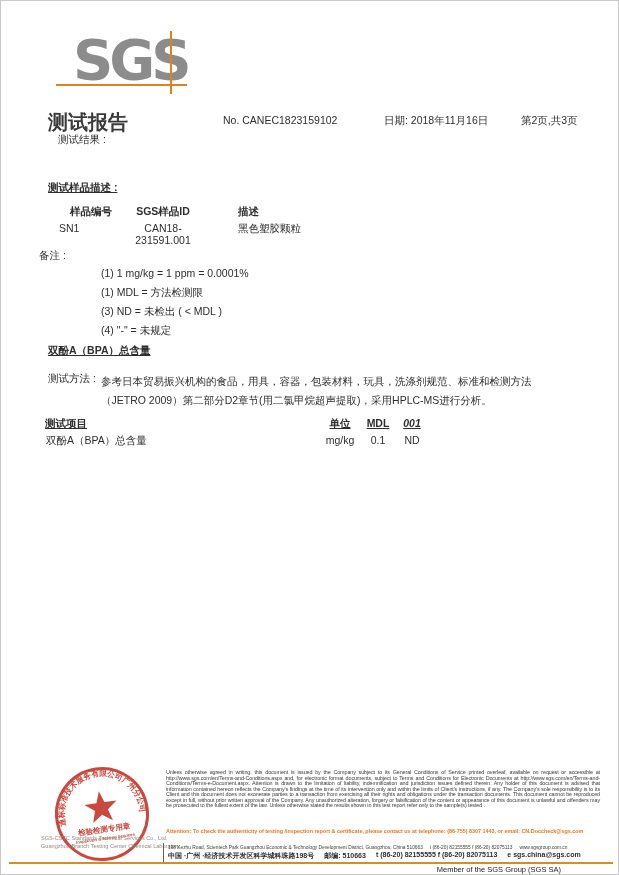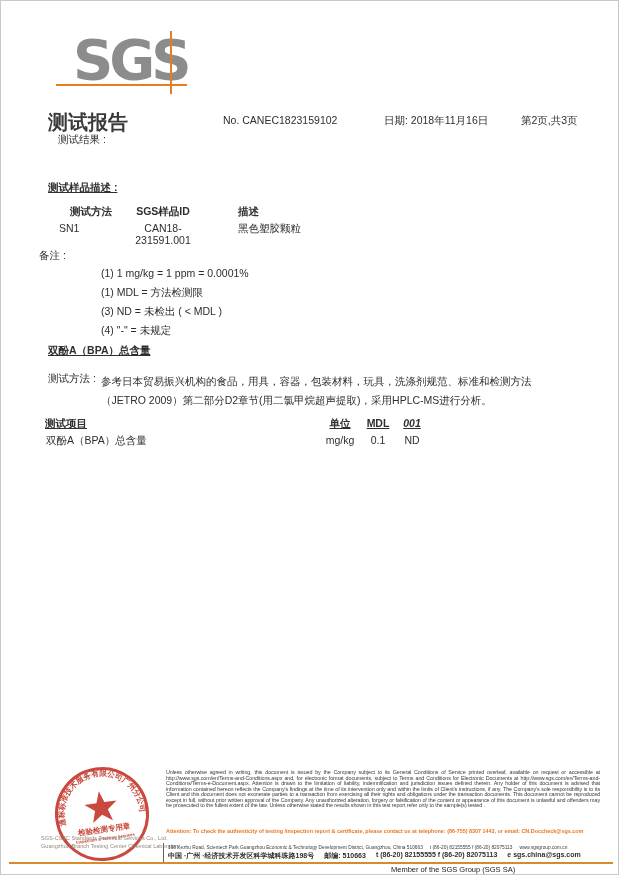--- a/index.html
+++ b/index.html
@@ -58,40 +58,40 @@
     text-align:justify; color:#3c3c3c;
   }
   .attention-text{
     position:absolute; left:165px; top:828px; width:434px;
     font-size:5.4px; line-height:5.8px; font-weight:bold; color:#e87722;
   }
   .addr-divider{ position:absolute; left:162px; top:842px; width:1px; height:19px; background:#6b5f55; }
   .addr-en{ position:absolute; left:167px; top:844px; width:440px; font-size:4.8px; color:#3c3c3c; display:flex; gap:7px; white-space:nowrap; }
   .addr-cn{ position:absolute; left:167px; top:850px; width:440px; font-size:7px; color:#2e2e2e; display:flex; gap:10px; white-space:nowrap; font-weight:bold; }
   .footer-rule{ position:absolute; left:8px; top:861px; width:604px; height:2px; background:#d98a2a; }
-  .member-text{ position:absolute; left:390px; top:864px; width:170px; font-size:7.5px; color:#222; }
+  .member-text{ position:absolute; left:390px; top:864px; width:170px; text-align:right; font-size:7.5px; color:#222; }
 </style>
 </head>
 <body>
 
 <div class="page">
 
   <div class="logo-text">SGS</div>
   <div class="logo-vline"></div>
   <div class="logo-hline"></div>
 
   <div class="report-title">测试报告</div>
   <div class="report-no t10">No. CANEC1823159102</div>
   <div class="report-date t10">日期: 2018年11月16日</div>
   <div class="report-page t10">第2页,共3页</div>
 
   <div class="results-label t10">测试结果 :</div>
   <div class="sample-heading t10">测试样品描述 :</div>
 
-  <div class="st-h1 t10">测试方法</div>
+  <div class="st-h1 t10">样品编号</div>
   <div class="st-h2 t10">SGS样品ID</div>
   <div class="st-h3 t10">描述</div>
   <div class="st-c1 t10">SN1</div>
   <div class="st-c2 t10">CAN18-231591.001</div>
   <div class="st-c3 t10">黑色塑胶颗粒</div>
 
   <div class="remarks-label t10">备注 :</div>
   <div class="remark-0 t10">(1) 1 mg/kg = 1 ppm = 0.0001%</div>
   <div class="remark-1 t10">(1) MDL = 方法检测限</div>
   <div class="remark-2 t10">(3) ND = 未检出 ( &lt; MDL )</div>

